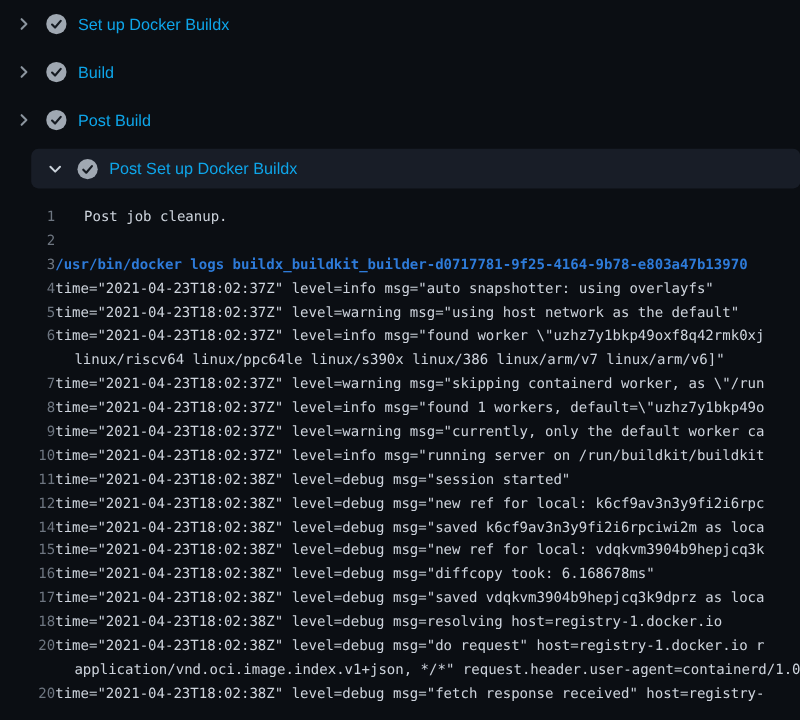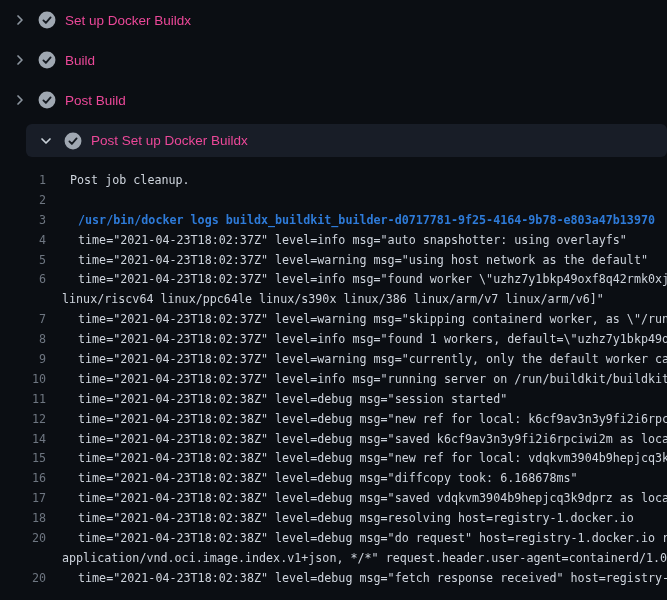--- a/index.html
+++ b/index.html
@@ -7,21 +7,21 @@
     width:667px; height:600px; overflow:hidden;
     background:#0b0e13;
     font-family:"Liberation Sans", sans-serif;
     -webkit-font-smoothing:antialiased;
   }
   
   .steps { padding-top:0; }
   .step {
     height:40px; display:flex; align-items:center;
     padding:0 16px 0 12px;
-    color:#ec4899; font-size:13.5px;
+    color:#0ea5e9; font-size:13.5px;
     cursor:pointer; box-sizing:border-box;
   }
   .step.expanded {
     height:33px; margin-top:4px;
     background:#181d27; border-radius:6px;margin-left:26px;
   }
   .chev { width:16px; height:16px; margin-right:10px; display:flex; align-items:center; justify-content:center; flex:0 0 auto; }
   .check { width:18px; height:18px; margin-right:9px; display:flex; align-items:center; justify-content:center; flex:0 0 auto; }
   .step-label { white-space:nowrap; }
   
@@ -30,21 +30,21 @@
     display:flex; height:19.9px; line-height:19.9px;
     font-family:"DejaVu Sans Mono", monospace;
     font-size:11.7px; white-space:pre; overflow:hidden;
   }
   .num {
     width:46px; min-width:46px; text-align:right;
     color:#6e7681; cursor:pointer; user-select:none;
   }
   .txt { color:#ced4dd; }
   .t-top  .txt { padding-left:24px; }
-  .t-entry .txt, .t-command .txt { padding-left:32px; }
+  .t-entry .txt, .t-command .txt { }
   .t-cont .txt { padding-left:16px; }
   .t-command .txt { color:#2e7bd9; font-weight:bold; }
   .t-group .txt { padding-left:24px; cursor:pointer; }
   .caret {
     display:inline-block; font-size:8.5px; color:#b6bdc6;
     margin-right:6px; vertical-align:1px; cursor:pointer;
   }
 </style>
 </head>
 <body>

